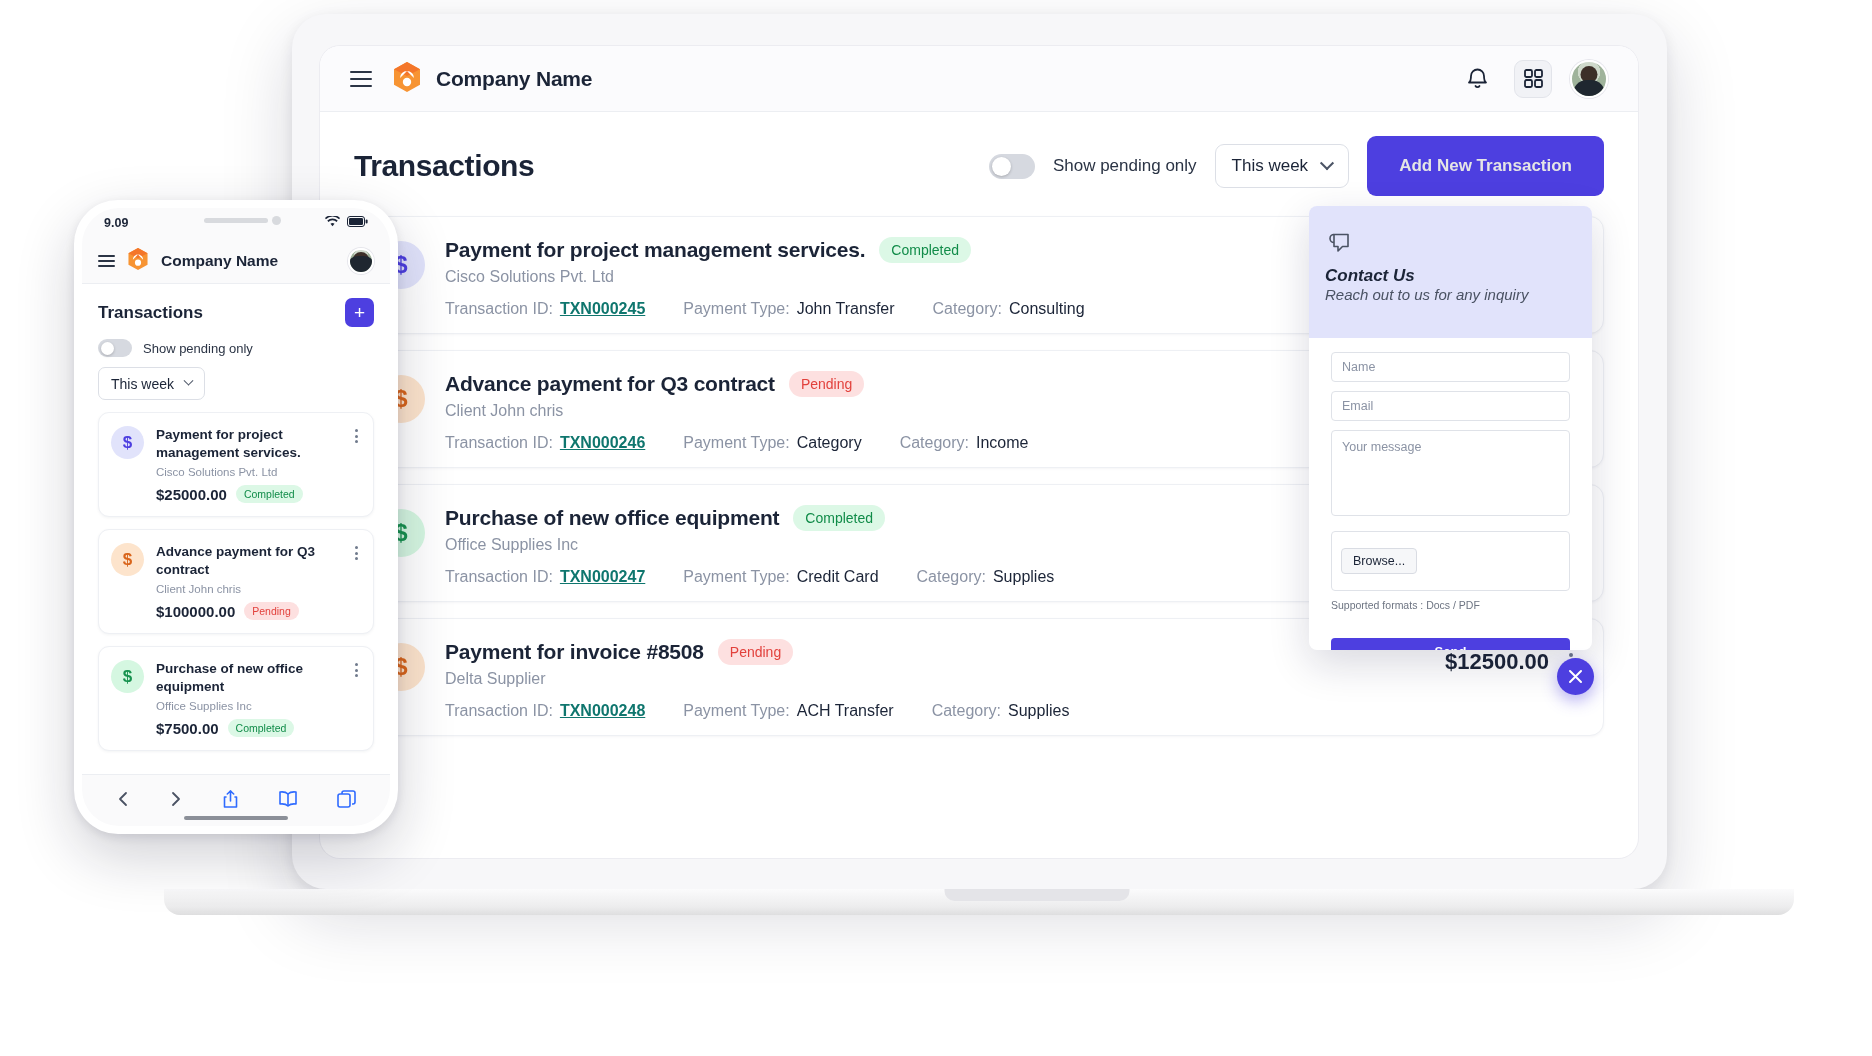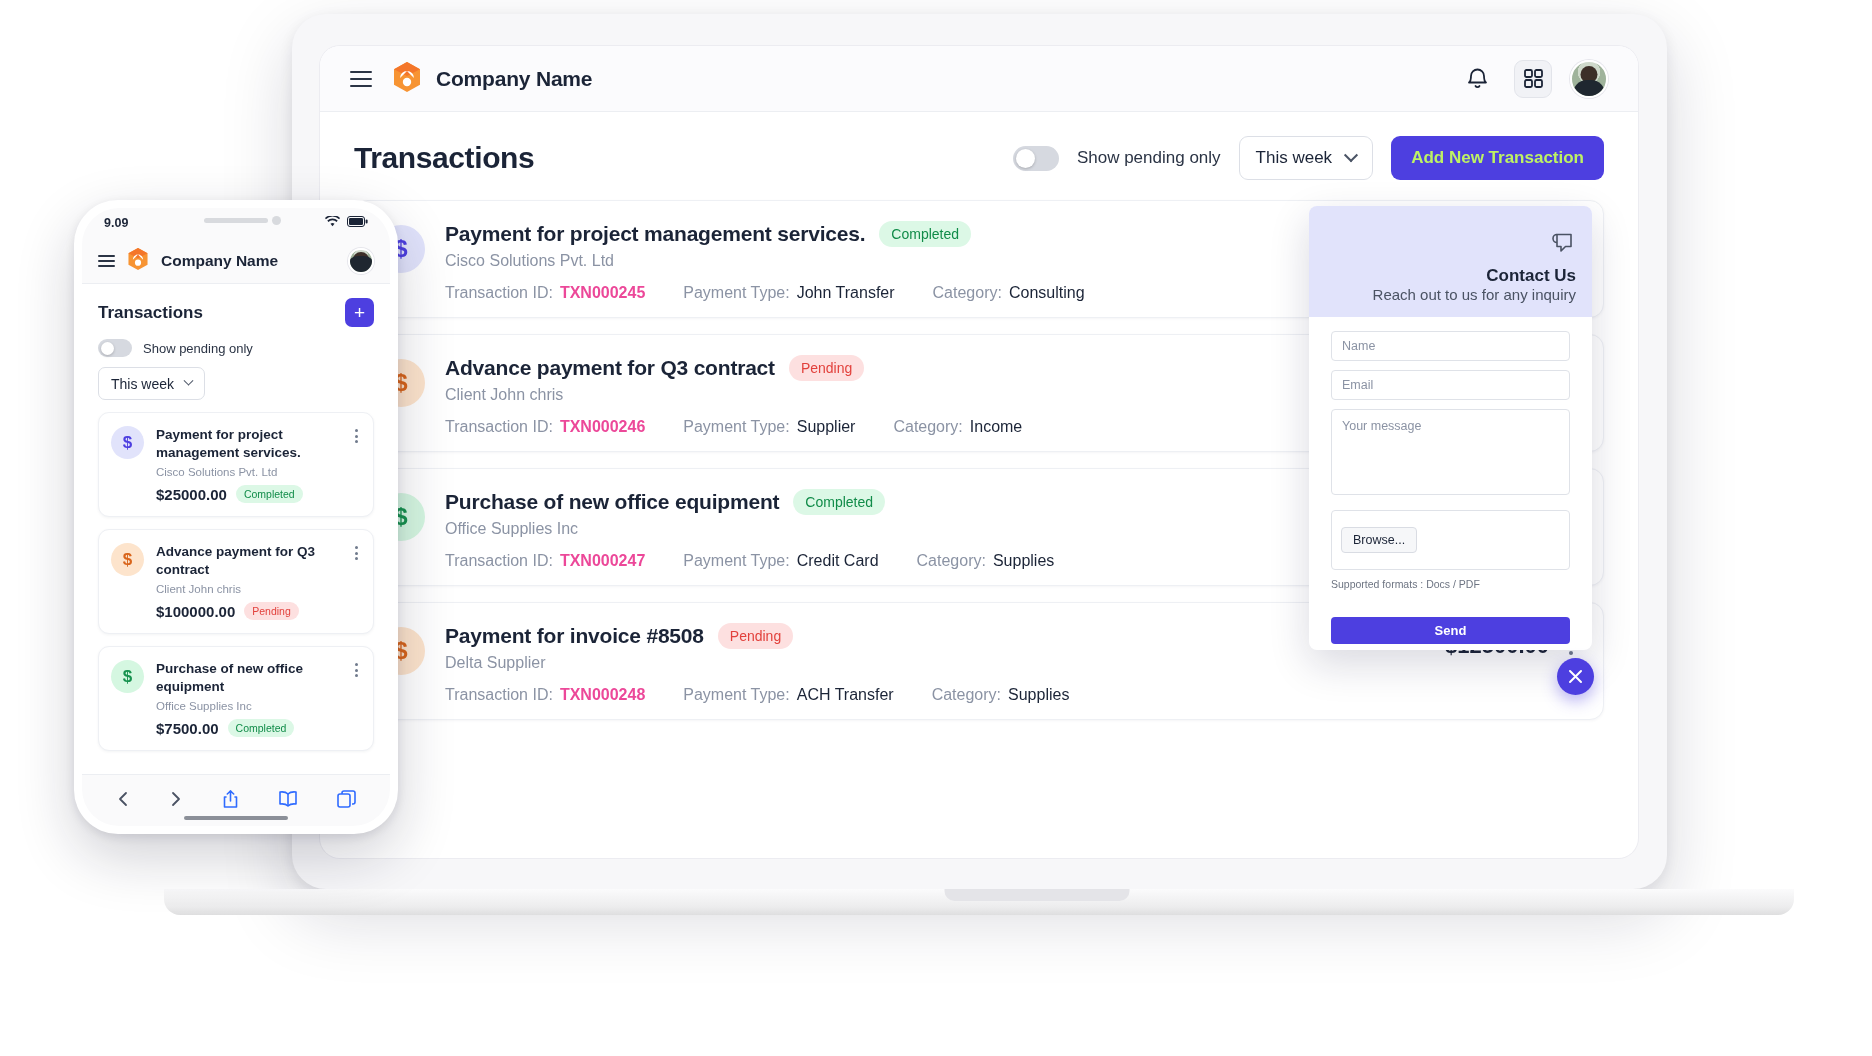--- a/index.html
+++ b/index.html
@@ -102,22 +102,22 @@
   }
   .toggle-label { font-size: 17px; color:#2b3445; }
   .select-box {
     display:flex; align-items:center; gap: 14px;
     height: 44px; padding: 0 16px;
     border: 1px solid #dcdfe6; border-radius: 9px;
     background:#fff; font-size: 17px; color:#1b2437;
   }
   .chev { width: 10px; height: 10px; border-right: 2px solid #4b5465; border-bottom: 2px solid #4b5465; transform: rotate(45deg) translate(-2px,-2px); }
   #add-btn {
-    height: 44px; padding: 0 20px;
-    background: #4d3fe0; color: #bef264;
+    height: 60px; padding: 0 32px;
+    background: #4d3fe0; color: #e5e5e5;
     border: none; border-radius: 9px;
     font-size: 17px; font-weight: 600;
     font-family: inherit; cursor:pointer;
   }
 
   
   #txn-list { padding: 0 34px; display:flex; flex-direction: column; gap: 16px; }
   .txn-card {
     background: #fff; border: 1px solid #eef0f4; border-radius: 14px;
     box-shadow: 0 1px 3px rgba(25,30,60,.045);
@@ -133,40 +133,41 @@
   .txn-main { flex: 1; min-width: 0; }
   .txn-row1 { display:flex; align-items:center; gap: 14px; }
   .txn-title { font-size: 21px; font-weight: 600; color:#1b2437; letter-spacing:-.2px; }
   .badge { font-size: 14px; padding: 5px 12px; border-radius: 20px; font-weight: 500; }
   .badge.completed { background:#dcf8e6; color:#118c49; }
   .badge.pending { background:#fde0e0; color:#e2413c; }
   .txn-sub { font-size: 16px; color:#8b93a4; margin-top: 5px; }
   .txn-meta { display:flex; gap: 38px; margin-top: 14px; font-size: 16px; }
   .meta-k { color:#8b93a4; }
   .meta-v { color:#1b2437; margin-left: 7px; }
-  .meta-v.id { color:#ec4899; font-weight: 600; }
+  .meta-v.id { color:#0f766e; font-weight: 600; text-decoration: underline; }
   .txn-right { display:flex; align-items:center; gap: 14px; margin-top: 8px; flex-shrink:0; }
   .amount { font-size: 22px; font-weight: 600; color:#1b2437; }
   .kebab { display:flex; flex-direction:column; gap:3px; padding: 6px; cursor:pointer; }
   .kebab i { width: 4px; height: 4px; border-radius:50%; background:#707a8c; display:block; }
 
   
   #contact-card {
     position: absolute;
     left: 1017px; top: 192px;
     width: 283px; height: 444px;
     background: #fff;
     border-radius: 8px;
     box-shadow: 0 14px 40px rgba(20,20,60,.16);
     overflow: hidden;
     z-index: 40;
   }
   #contact-head {
-    background: #e1e3fb; padding: 24px 16px 14px;
-    text-align:right;
+    background: #e1e3fb; padding: 24px 16px 35px;
+    text-align:left;
+    font-style:italic;
   }
   #contact-title { font-size: 17px; font-weight:700; color:#1b2437; margin-top: 8px; }
   #contact-sub { font-size: 15px; color:#4a5263; }
   #contact-body { padding: 14px 22px 16px; }
   .fld {
     width: 100%; height: 30px;
     border: 1px solid #dfe2e8; border-radius: 4px;
     padding: 0 10px; font-size: 12.5px; color:#4a5263;
     font-family: inherit; background:#fff; margin-bottom: 9px;
   }
@@ -365,21 +366,21 @@
         <div class="txn-card">
           <div class="txn-av" style="background:#fde4cc;color:#d9651b">$</div>
           <div class="txn-main">
             <div class="txn-row1">
               <span class="txn-title">Advance payment for Q3 contract</span>
               <span class="badge pending">Pending</span>
             </div>
             <div class="txn-sub">Client John chris</div>
             <div class="txn-meta">
               <span><span class="meta-k">Transaction ID:</span><span class="meta-v id">TXN000246</span></span>
-              <span><span class="meta-k">Payment Type:</span><span class="meta-v">Supplier</span></span>
+              <span><span class="meta-k">Payment Type:</span><span class="meta-v">Category</span></span>
               <span><span class="meta-k">Category:</span><span class="meta-v">Income</span></span>
             </div>
           </div>
           <div class="txn-right">
             <span class="amount">$100000.00</span>
             <span class="kebab">
               <i></i>
               <i></i>
               <i></i>
             </span>

